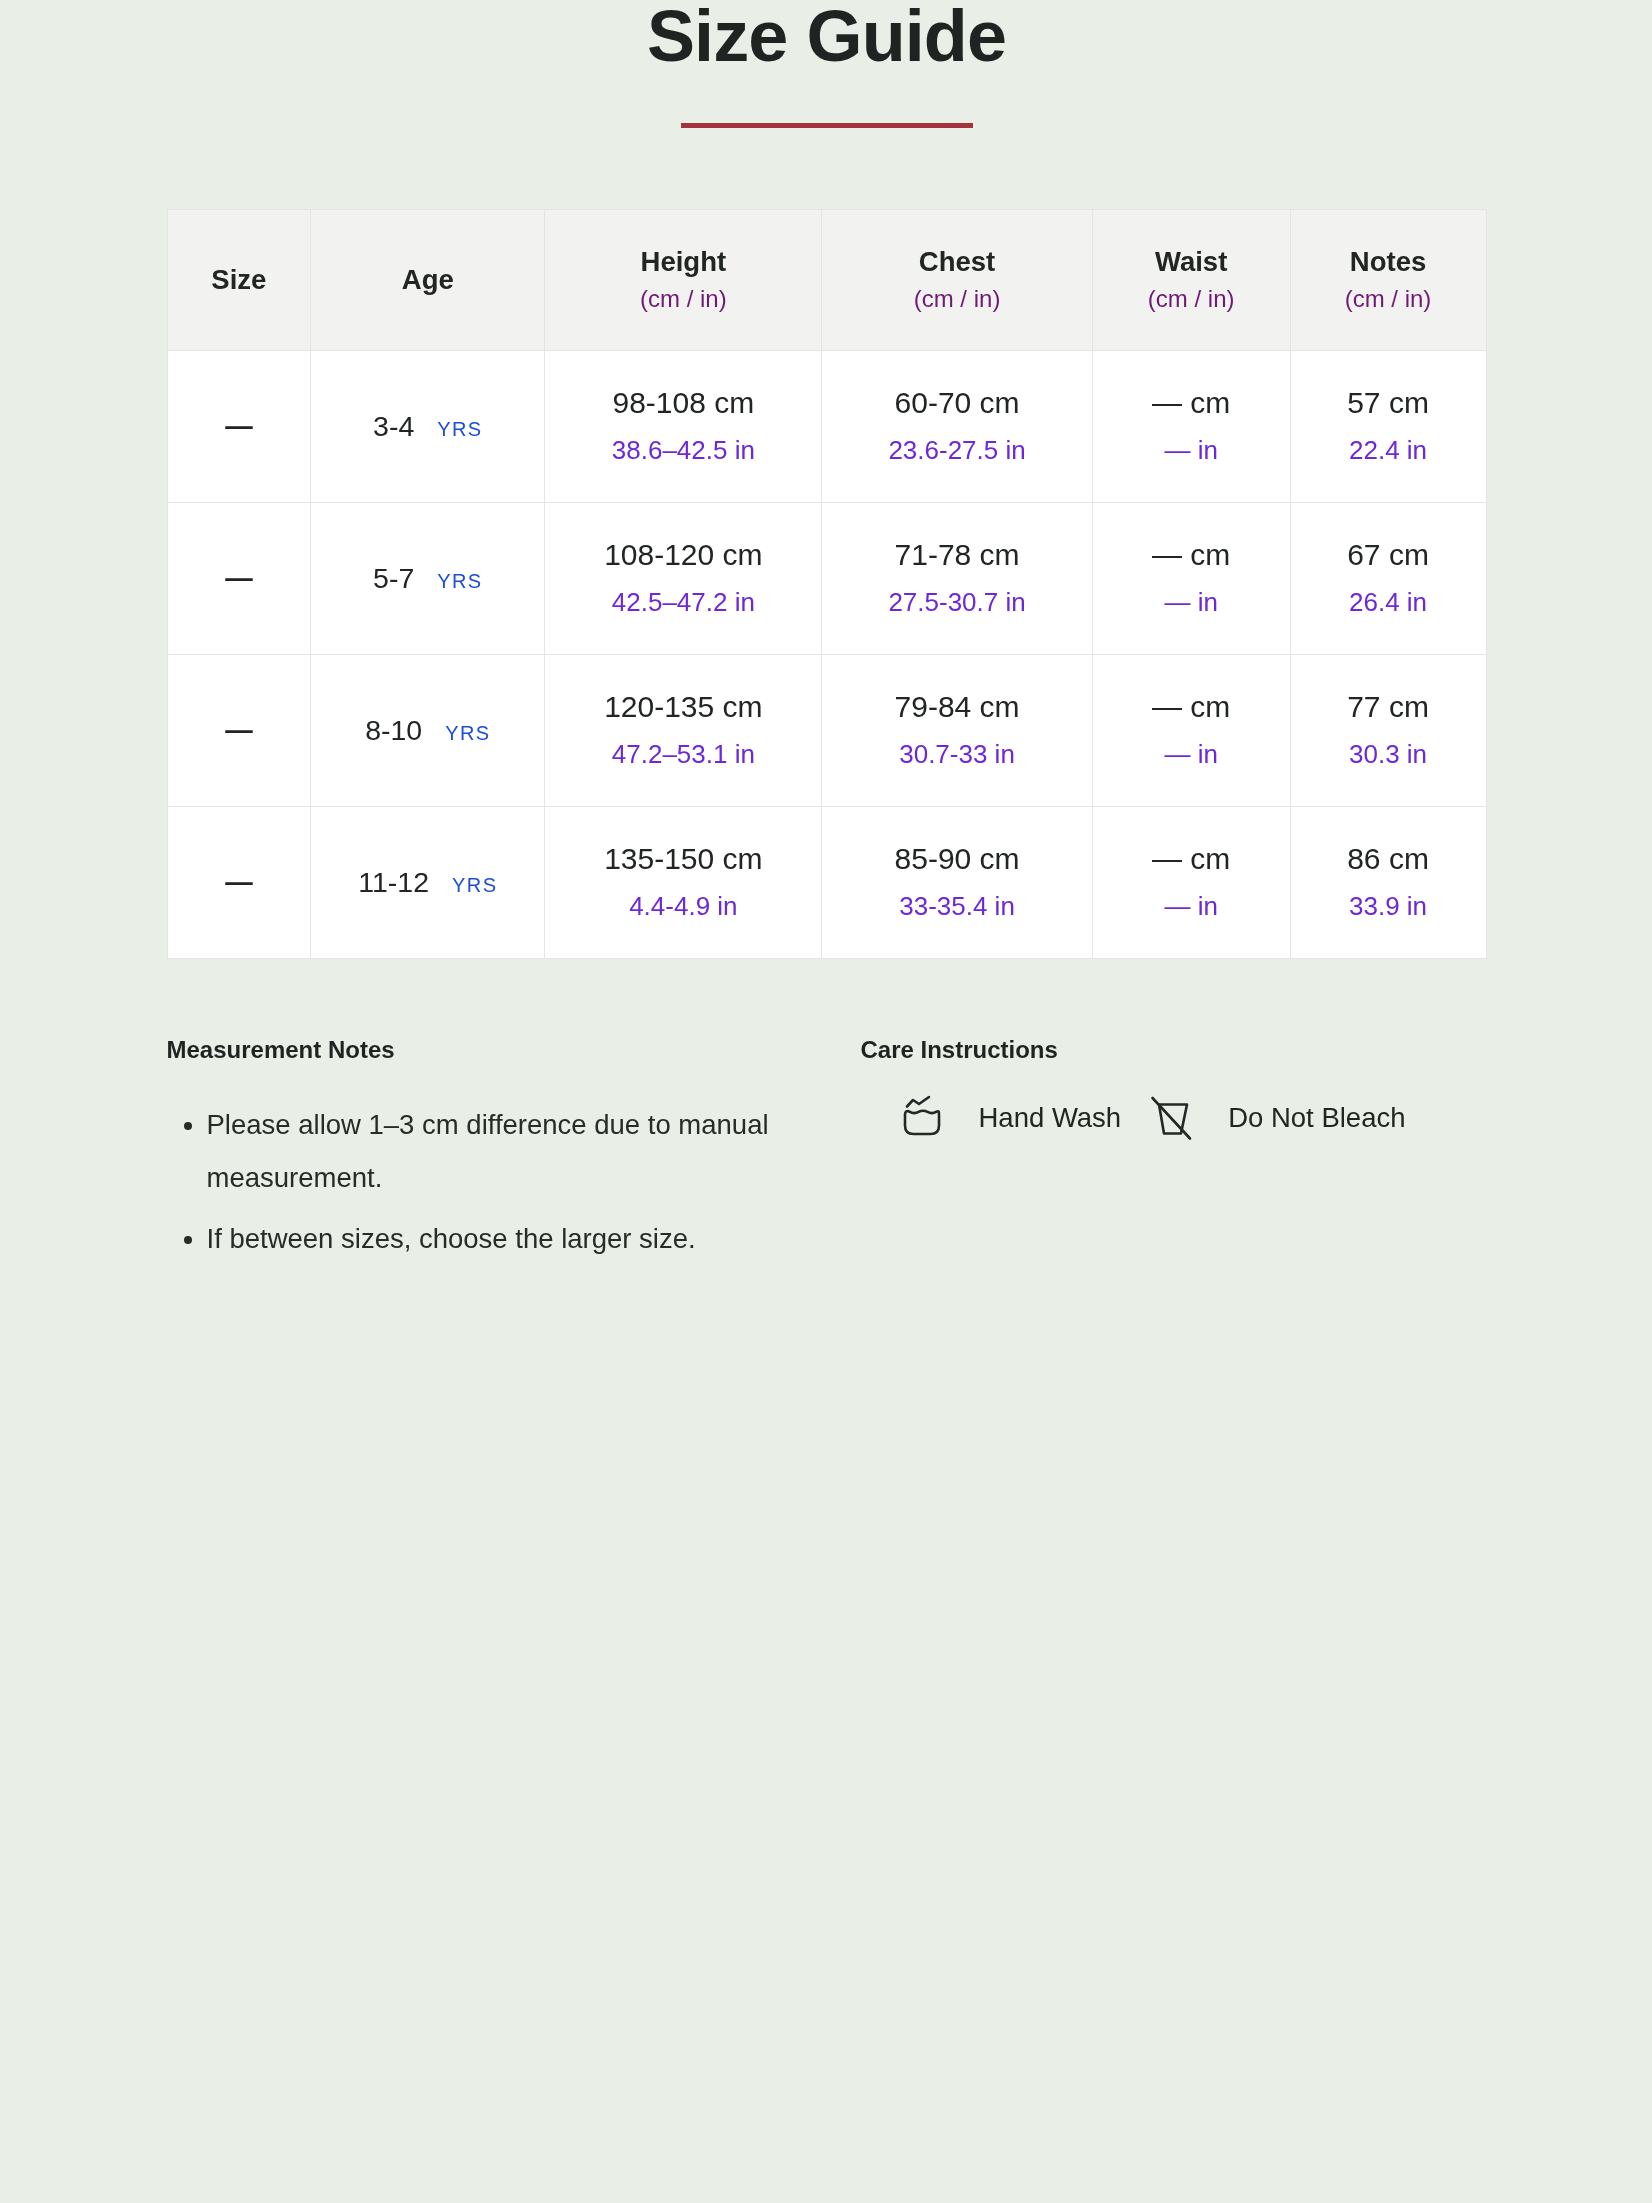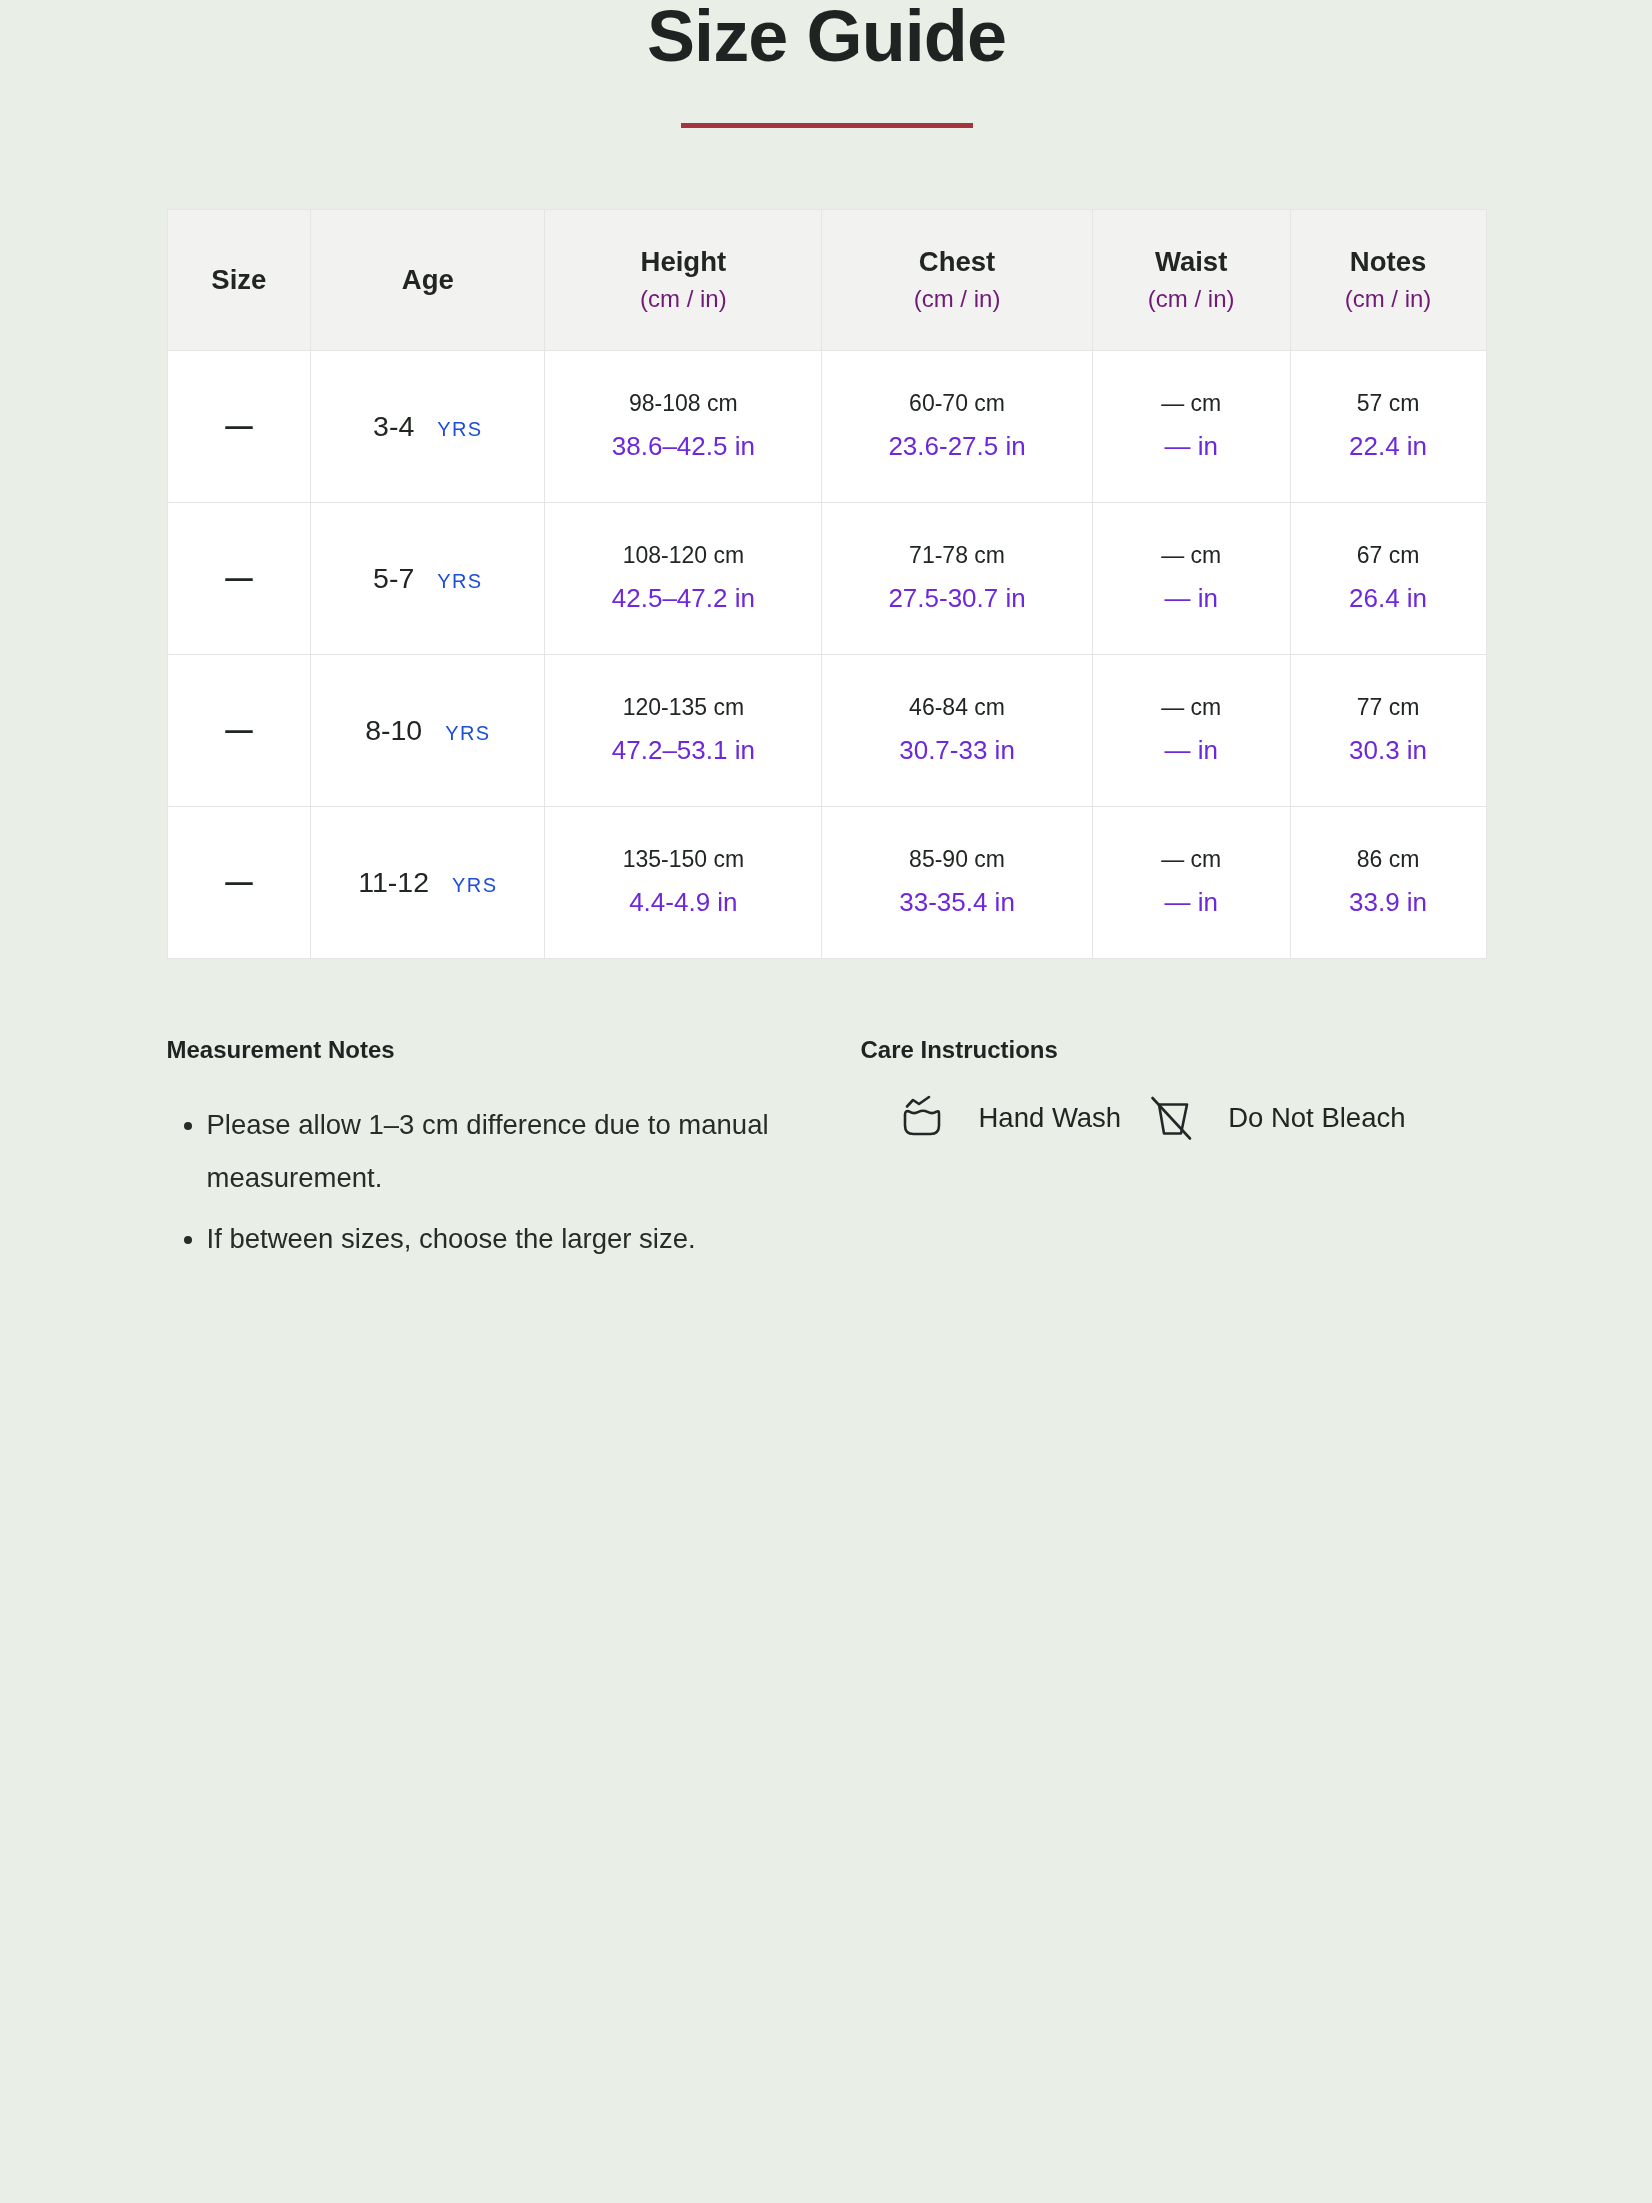--- a/index.html
+++ b/index.html
@@ -52,21 +52,21 @@
   .col-waist  { width: 15.0%; }
   .col-length { width: 14.85%; }
 
   .th-main { display: block; font-size: 27.5px; font-weight: 600; color: #212622; }
   .th-sub  { display: block; font-size: 24px; font-weight: 400; color: #701a75; margin-top: 7.3px; }
   .th-sub:empty { display: none; }
 
   .dash-val { font-size: 27.5px; font-weight: 700; color: #212622; }
   .age-val  { font-size: 28.5px; font-weight: 500; color: #212622; }
   .age-unit { font-size: 20px; font-weight: 400; color: #1d4ed8; letter-spacing: 1.4px; margin-left: 23px; }
-  .v1 { font-size: 23px; font-weight: 500; color: #212622; }
+  .v1 { font-size: 30px; font-weight: 500; color: #212622; }
   .v2 { font-size: 26px; font-weight: 400; color: #6d28d9; margin-top: 14.7px; }
 
   .lower { display: flex; margin-top: 75px; }
   .notes-col { width: 694px; flex: 0 0 694px; }
   .care-col  { flex: 1; }
   .section-heading {
     margin: 0;
     font-size: 24px;
     font-weight: 700;
     color: #1f2422;
@@ -175,21 +175,21 @@
     </tr>
 
     <tr>
       <td><span class="dash-val">—</span></td>
       <td><span class="age-val">8-10</span><span class="age-unit">YRS</span></td>
       <td>
         <div class="v1">120-135 cm</div>
         <div class="v2">47.2–53.1 in</div>
       </td>
       <td>
-        <div class="v1">46-84 cm</div>
+        <div class="v1">79-84 cm</div>
         <div class="v2">30.7-33 in</div>
       </td>
       <td>
         <div class="v1">— cm</div>
         <div class="v2">— in</div>
       </td>
       <td>
         <div class="v1">77 cm</div>
         <div class="v2">30.3 in</div>
       </td>

